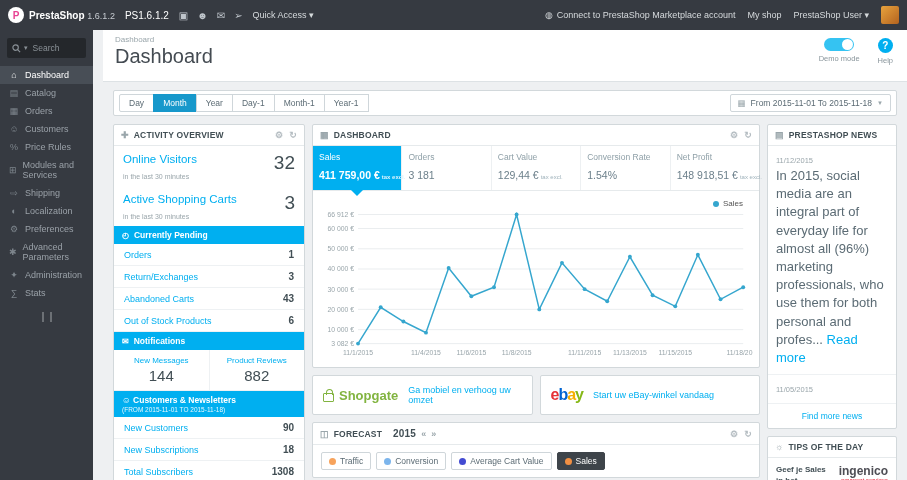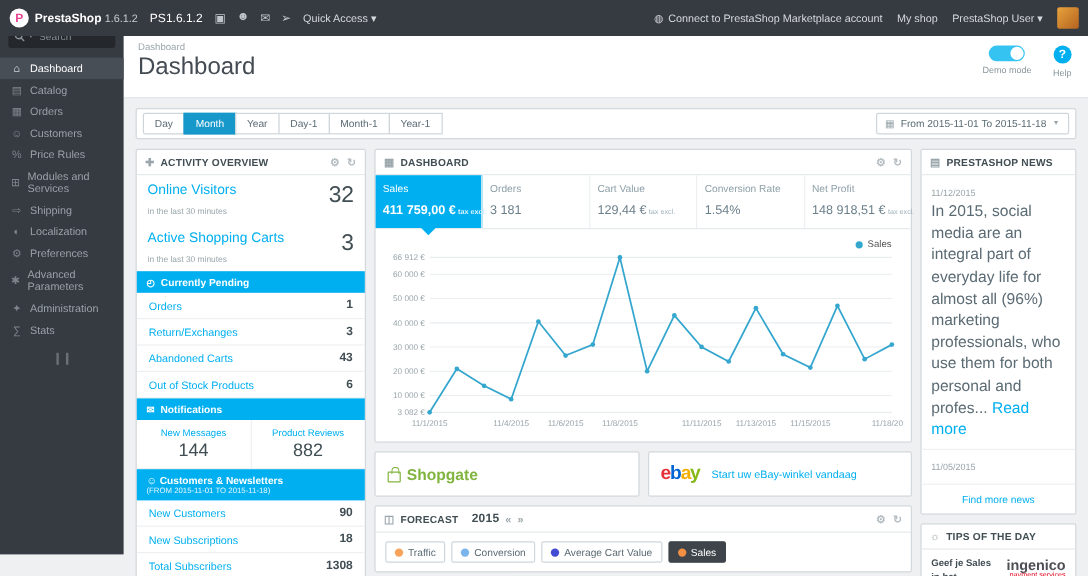--- a/index.html
+++ b/index.html
@@ -19,21 +19,21 @@
   .brand i{font-style:normal;font-weight:normal;color:#c7ccd2;font-size:9px;}
   .shopname{color:#fff;font-size:10px;}
   .tb-icons{display:flex;gap:9px;color:#bfc5cb;font-size:10px;}
   .tb-icons span{cursor:pointer;}
   .quick{color:#d6dadd;font-size:9px;cursor:pointer;}
   .tb-right{margin-left:auto;display:flex;align-items:center;gap:12px;color:#d6dadd;font-size:9px;}
   .tb-right .mk{display:flex;align-items:center;gap:4px;cursor:pointer;}
   .avatar{width:18px;height:18px;background:linear-gradient(135deg,#e8a33d,#b4631f);border-radius:2px;cursor:pointer;}
 
   
-  .sidebar{position:absolute;top:12px;left:0;width:103px;height:450px;background:var(--dark);z-index:20;}
+  .sidebar{position:absolute;top:30px;left:0;width:93px;height:450px;background:var(--dark);z-index:20;}
   .search-box{margin:8px 7px;height:20px;background:#24272b;border-radius:2px;display:flex;align-items:center;
               padding:0 5px;gap:3px;}
   .search-box svg{flex:none;}
   .search-caret{color:#8a9197;font-size:7px;}
   .search-box input{background:transparent;border:none;outline:none;color:#cfd4d8;font-size:8.5px;width:56px;
                     font-family:"Liberation Sans",sans-serif;}
   .search-box input::placeholder{color:#8a9197;}
   .nav-item{display:flex;align-items:center;gap:6px;padding:4px 9px;color:#9aa1a8;font-size:9px;cursor:pointer;}
   .nav-item .ic{width:10px;font-size:9px;text-align:center;color:#7d858c;}
   .nav-item.active{background:#484e56;color:#fff;}
@@ -437,20 +437,21 @@
                 </svg></div>
           </div>
         </div>
 
         <div class="modules-row">
           <div class="module-box">
             <span class="sg-logo">
               <span class="sg-bag"></span>
               <span class="sg-text" id="sg-text" style="color: rgb(130, 180, 64);">Shopgate</span>
             </span>
+            <span class="module-link">Ga mobiel en verhoog uw omzet</span>
           </div>
           <div class="module-box">
             <span class="ebay-logo"><span id="eb0" style="color: rgb(229, 50, 56);">e</span><span id="eb1" style="color: rgb(0, 100, 210);">b</span><span id="eb2" style="color: rgb(245, 175, 2);">a</span><span id="eb3" style="color: rgb(134, 184, 23);">y</span></span>
             <span class="module-link">Start uw eBay-winkel vandaag</span>
           </div>
         </div>
 
         <div class="panel">
           <div class="p-head">
             <span class="p-ic">◫</span>

